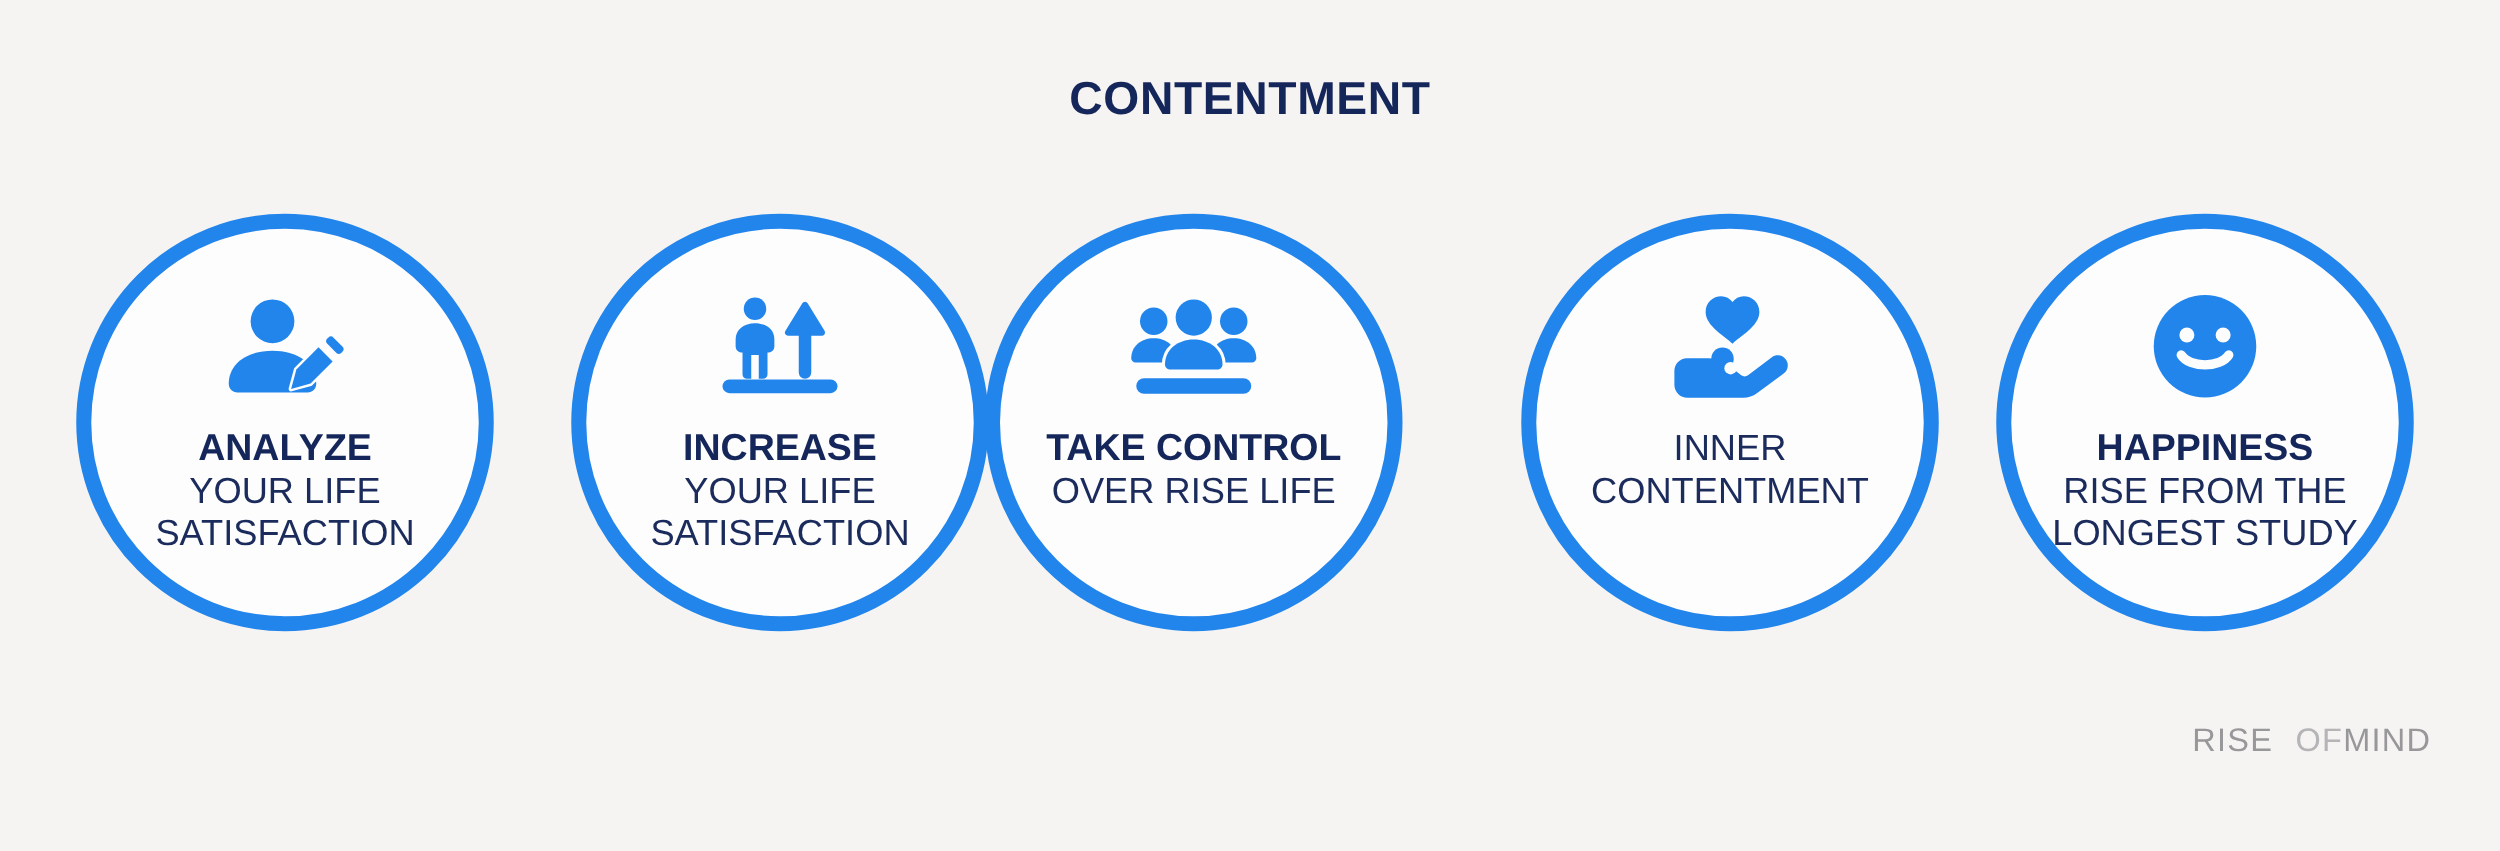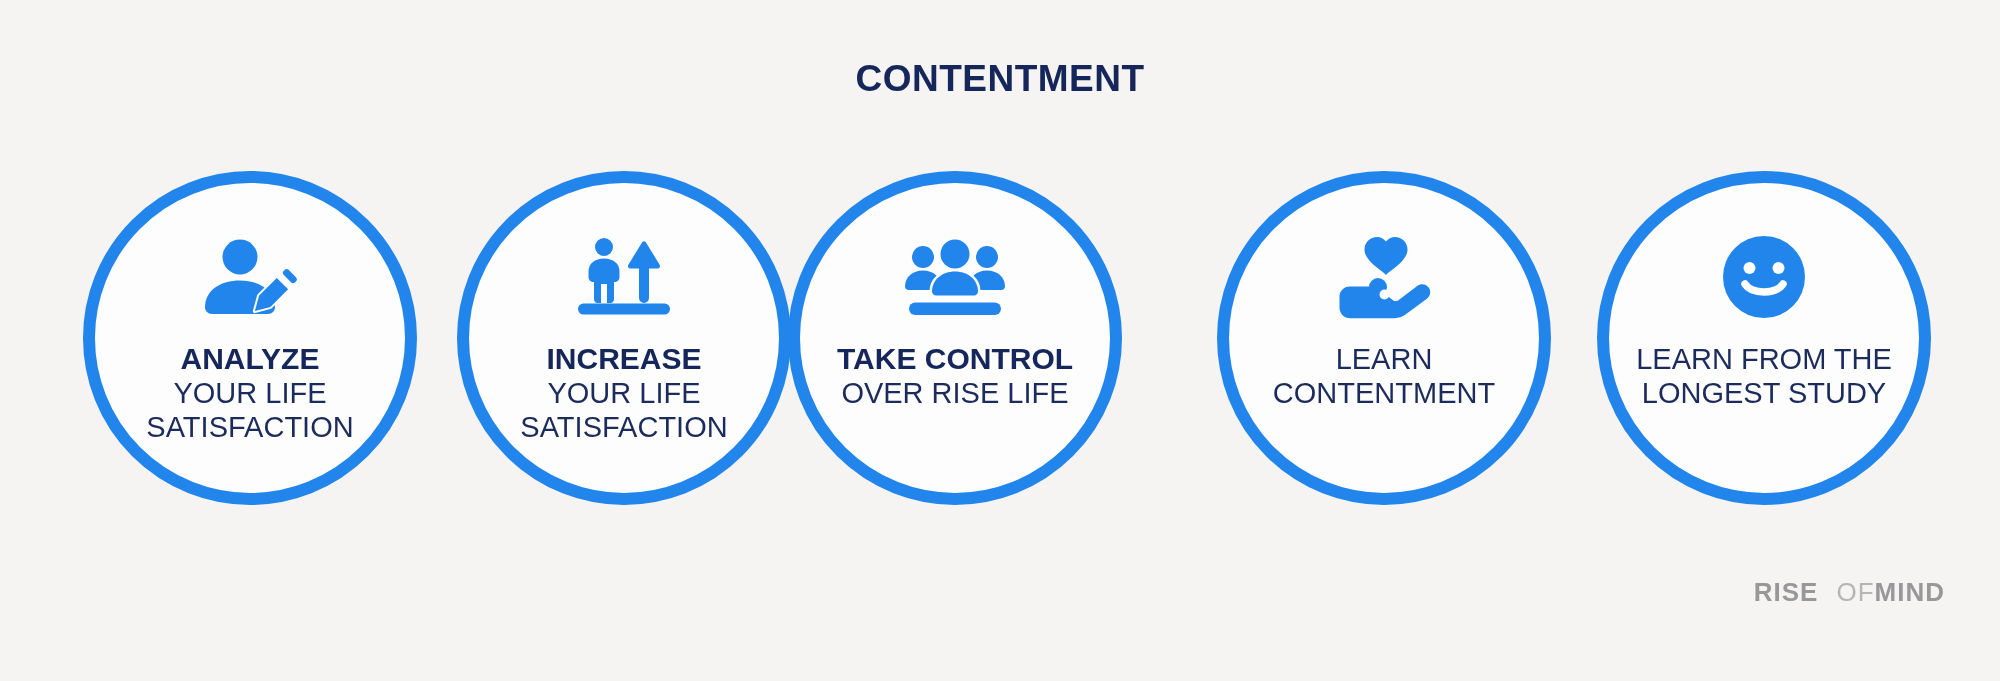--- a/index.html
+++ b/index.html
@@ -30,21 +30,21 @@
     height: 334px;
     box-sizing: border-box;
     border: 12px solid #2285ec;
     border-radius: 50%;
     background: #fdfdfe;
     display: flex;
     flex-direction: column;
     align-items: center;
     padding-top: 49px;
   }
-  .c1 { left: 83px; }
+  .c1 { left: 61px; }
   .c2 { left: 457px; }
   .c3 { left: 788px; }
   .c4 { left: 1217px; }
   .c5 { left: 1597px; }
   .icon-wrap {
     height: 90px;
     display: flex;
     align-items: center;
     justify-content: center;
     margin-bottom: 20px;
@@ -67,21 +67,21 @@
     white-space: nowrap;
   }
   .watermark {
     position: absolute;
     top: 577px;
     right: 55px;
     font-size: 26px;
     letter-spacing: 1px;
     color: #98989b;
   }
-  .watermark .wm-bold { font-weight: 700; color: #98989b; }
+  .watermark .wm-bold { font-weight: 400; color: #98989b; }
   .watermark .wm-light { font-weight: 400; color: #b5b5b8; margin-left: 18px; }
 </style>
 </head>
 <body>
 
 <div class="canvas">
 
   <div class="title">CONTENTMENT</div>
 
   <div class="circle c1">
@@ -133,34 +133,35 @@
 
   <div class="circle c4">
     <div class="icon-wrap">
       <svg width="100" height="84" viewBox="0 0 100 84">
         <path d="M52 40 C47 34.5 30.5 26 30.5 14.5 C30.5 7 36.5 2 43 2 C46.7 2 49.9 3.8 52 6.6 C54.1 3.8 57.3 2 61 2 C67.5 2 73.5 7 73.5 14.5 C73.5 26 57 34.5 52 40 Z" fill="#2285ec"></path>
         <path d="M15.5 51.5 L33 51.5 C39.5 51.5 44.5 53.8 48.5 57 L59 65.2 C60.6 66.4 62.8 66.4 64.4 65.2 L83.5 50.8 C87 48.2 92.1 49 94.7 52.6 C97.3 56.2 96.5 61.2 92.9 63.8 L71.5 79.6 C68.4 81.9 64.6 83.2 60.7 83.2 L16 83.2 C10.2 83.2 5.5 78.5 5.5 72.7 L5.5 61.5 C5.5 56 10 51.5 15.5 51.5 Z" fill="#2285ec"></path>
         <circle cx="44" cy="52" r="9" fill="#2285ec"></circle>
         <circle cx="50.5" cy="59.5" r="5" fill="#fdfdfe"></circle>
       </svg>
     </div>
-    <div class="step-line">LEARN</div>
+    <div class="step-line">INNER</div>
     <div class="step-line">CONTENTMENT</div>
   </div>
 
   <div class="circle c5">
     <div class="icon-wrap">
       <svg width="88" height="88" viewBox="0 0 88 88">
         <circle cx="44" cy="44" r="41" fill="#2285ec"></circle>
         <circle cx="29.5" cy="35" r="6" fill="#fdfdfe"></circle>
         <circle cx="58.5" cy="35" r="6" fill="#fdfdfe"></circle>
         <path d="M25 51 C31.5 61.5 56.5 61.5 63 51" stroke="#fdfdfe" stroke-width="7.5" stroke-linecap="round" fill="none"></path>
       </svg>
     </div>
-    <div class="step-line">LEARN FROM THE</div>
+    <div class="step-heading">HAPPINESS</div>
+    <div class="step-line">RISE FROM THE</div>
     <div class="step-line">LONGEST STUDY</div>
   </div>
 
   <div class="watermark">
     <span class="wm-bold">RISE</span><span class="wm-light">OF</span><span class="wm-bold">MIND</span>
   </div>
 
 </div>
 
 </body></html>

